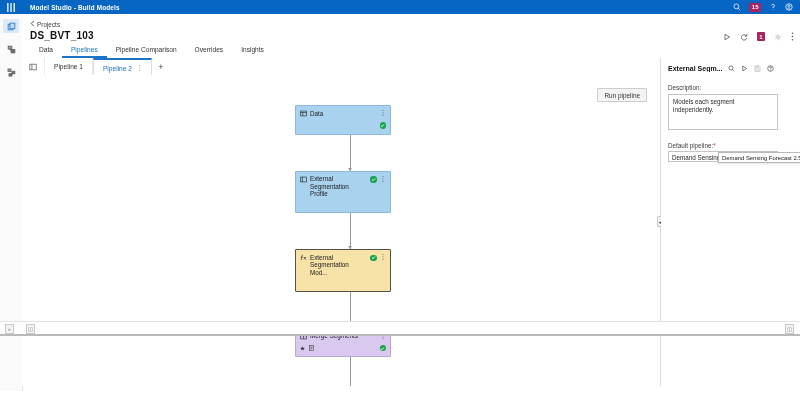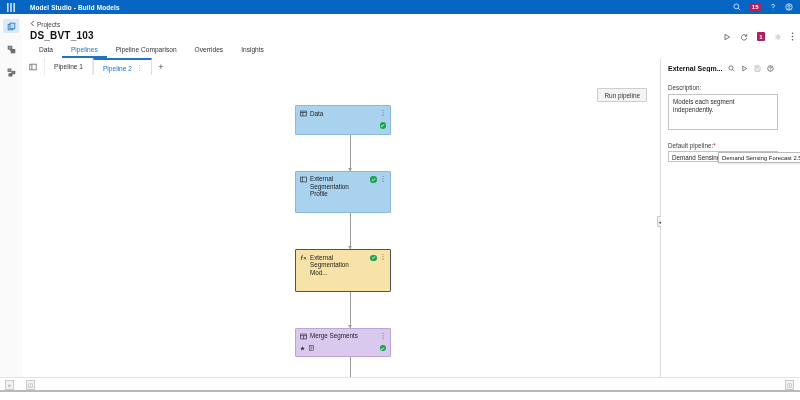--- a/index.html
+++ b/index.html
@@ -9,21 +9,21 @@
   }
   body {
     width: 800px;
     height: 400px;
     overflow: hidden;
     font-family: "Liberation Sans", sans-serif;
     font-size: 7.5px;
     color: #1a1a1a;
     -webkit-font-smoothing: antialiased;
   }
-  .app { position: relative; width: 800px; height: 392px; }
+  .app { position: relative; width: 800px; height: 336px; }
 
   
   .topbar {
     position: absolute; top: 0; left: 0; width: 800px; height: 14px;
     background: #0766c4;
     display: flex; align-items: center;
   }
   .waffle {
     width: 22px; height: 14px;
     display: flex; align-items: center; justify-content: center;

